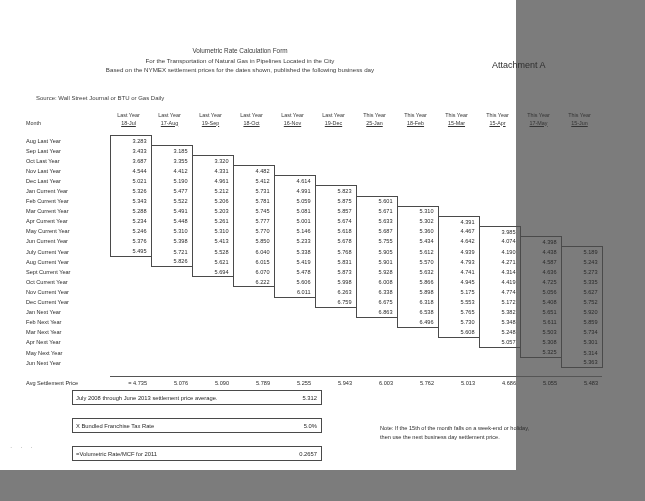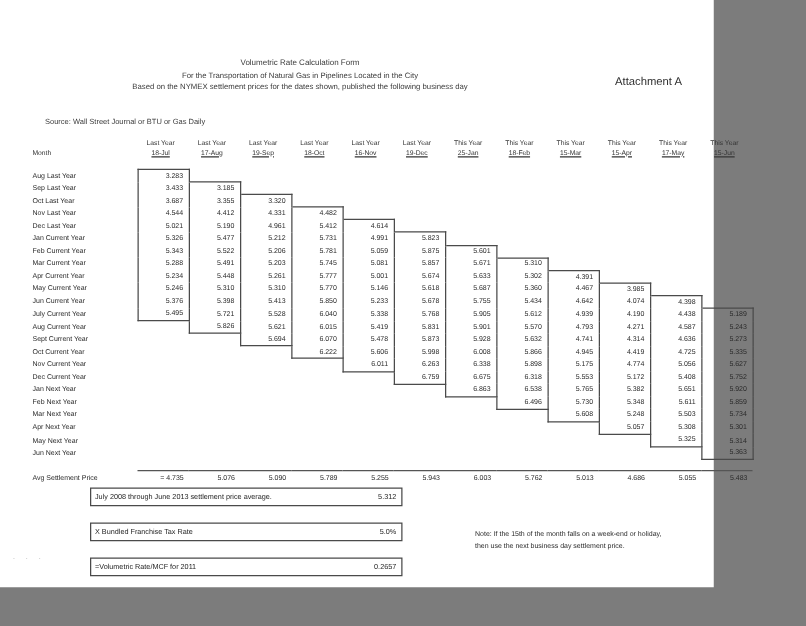--- a/index.html
+++ b/index.html
@@ -10,21 +10,21 @@
   body {
     width: 645px;
     height: 501px;
     overflow: hidden;
     font-family: "Liberation Sans", sans-serif;
   }
   .page {
     position: absolute;
     left: 0;
     top: 0;
-    width: 571px;
+    width: 516px;
     height: 470px;
     background: #ffffff;
   }
   .footer-bar {
     position: absolute;
     left: 0;
     top: 470px;
     width: 645px;
     height: 31px;
     background: #7c7c7c;

